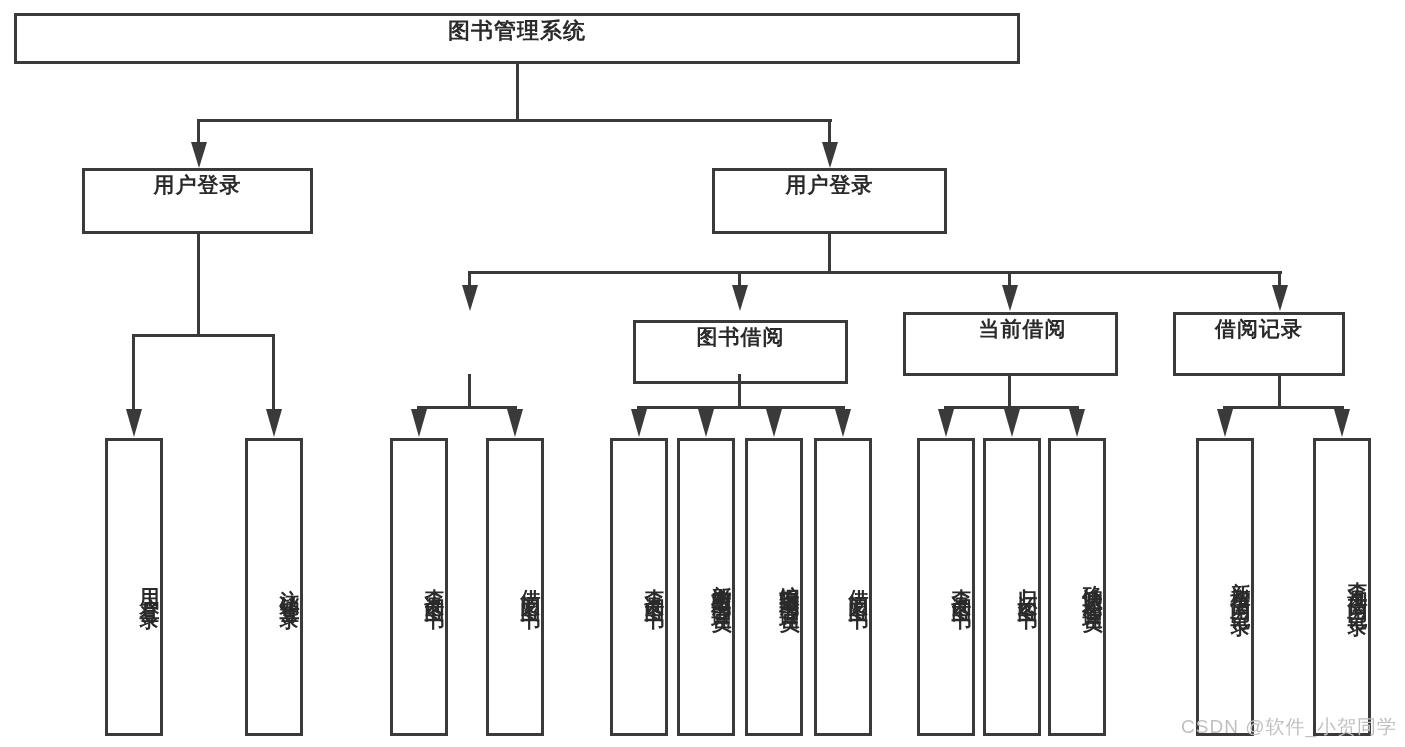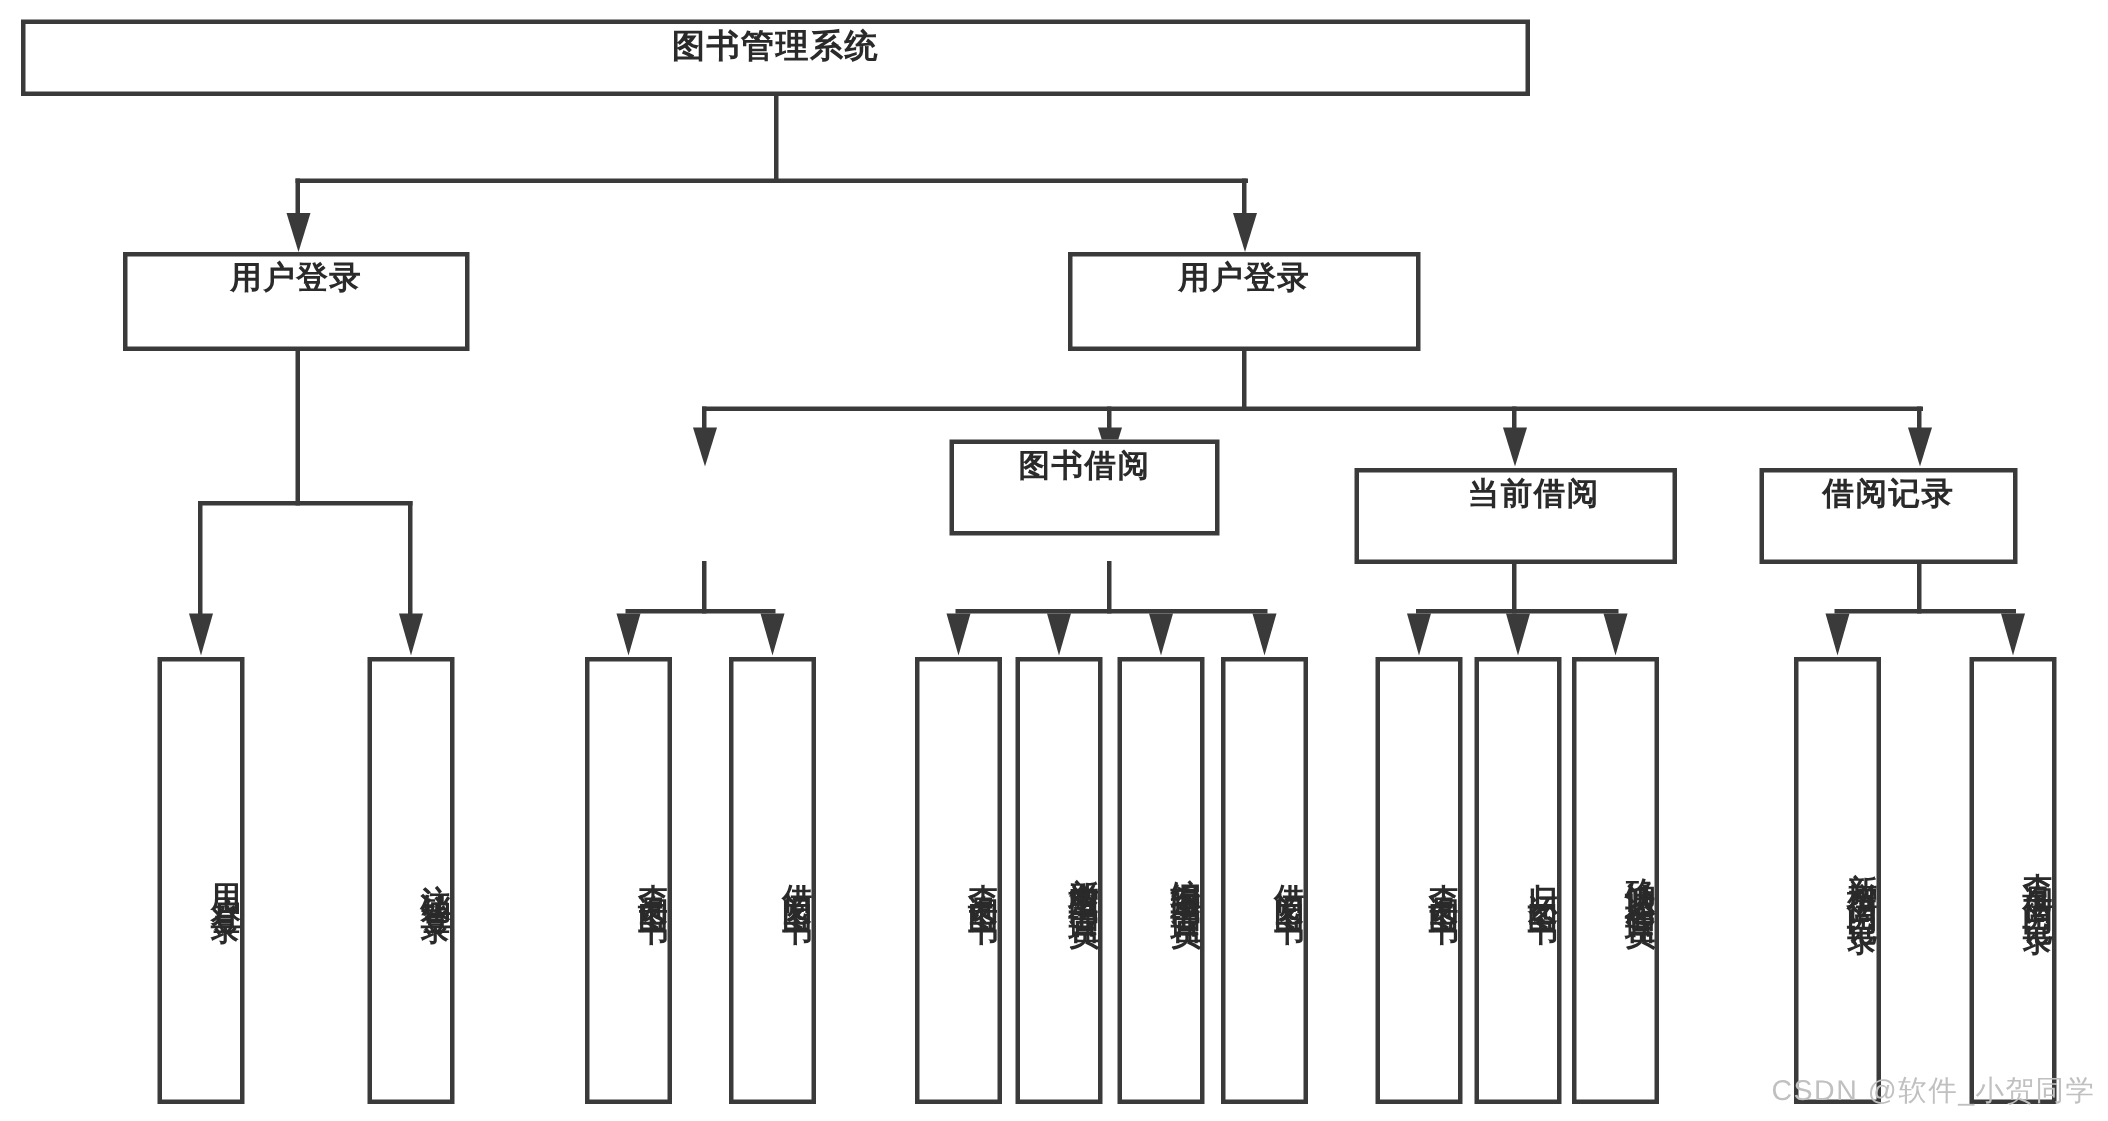--- a/index.html
+++ b/index.html
@@ -92,21 +92,21 @@
   <div class="h" style="left:468px;top:271px;width:814px;"></div>
   <div class="v" style="left:468px;top:271px;height:17px;"></div>
   <div class="arrow" style="left:462px;top:285px;"></div>
   <div class="v" style="left:738px;top:271px;height:17px;"></div>
   <div class="arrow" style="left:732px;top:285px;"></div>
   <div class="v" style="left:1008px;top:271px;height:17px;"></div>
   <div class="arrow" style="left:1002px;top:285px;"></div>
   <div class="v" style="left:1278px;top:271px;height:17px;"></div>
   <div class="arrow" style="left:1272px;top:285px;"></div>
 
-  <div class="box" style="left:633px;top:293px;width:180px;height:64px;">
+  <div class="box" style="left:633px;top:320px;width:215px;height:64px;">
     <span>图书借阅</span>
   </div>
   <div class="box" style="left:903px;top:312px;width:215px;height:64px;padding-left:24px;">
     <span>当前借阅</span>
   </div>
   <div class="box" style="left:1173px;top:312px;width:172px;height:64px;">
     <span>借阅记录</span>
   </div>
 
   <div class="v" style="left:468px;top:374px;height:35px;"></div>

